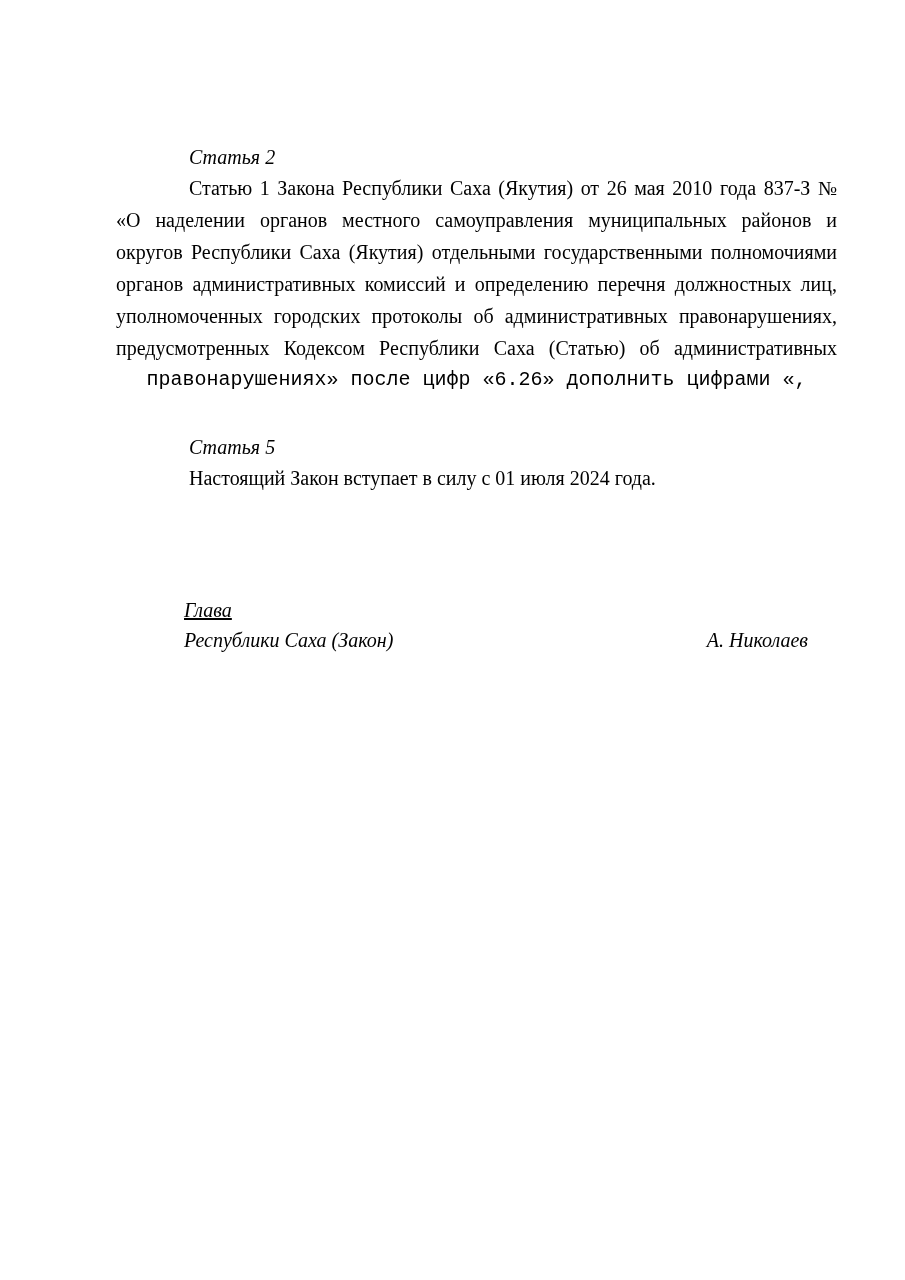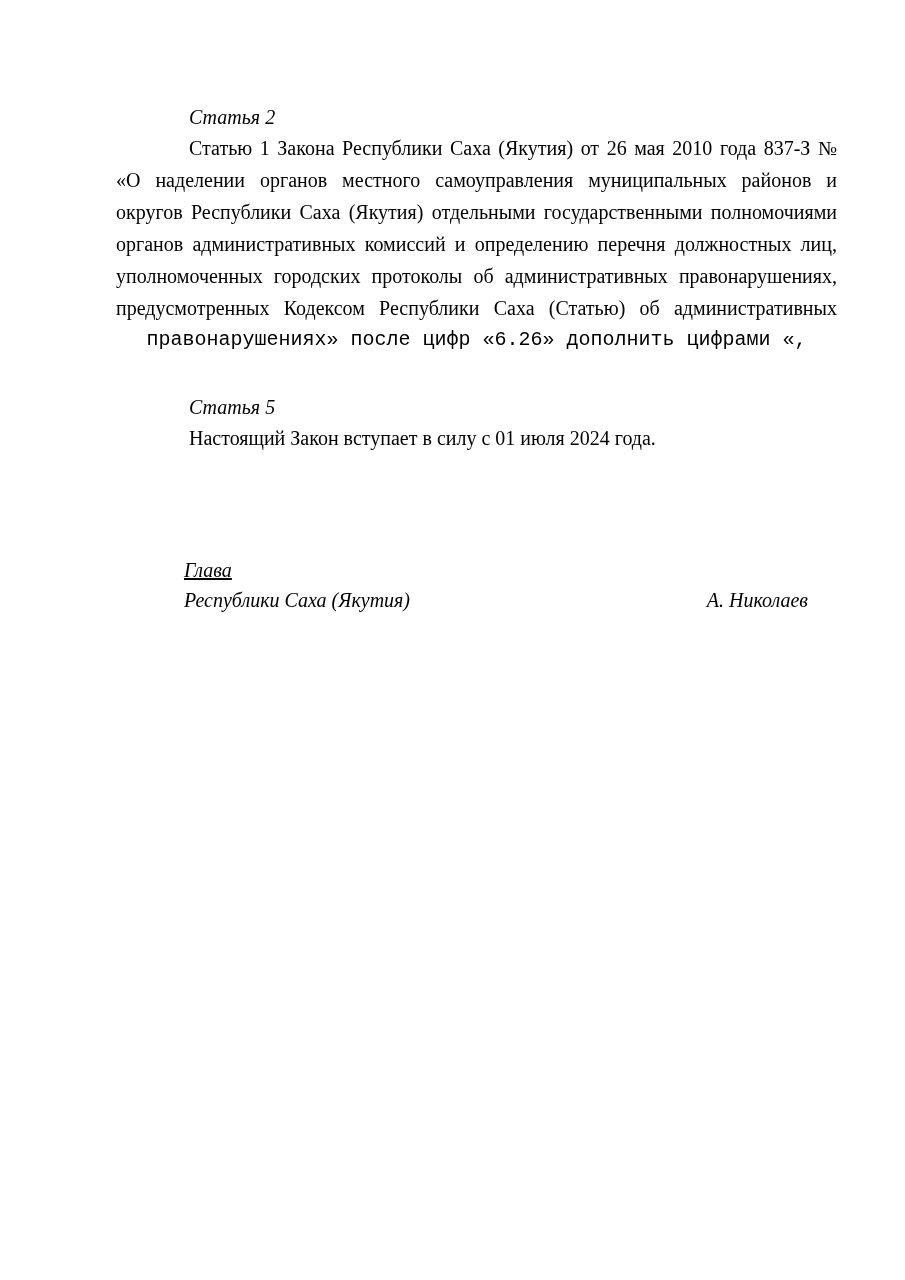--- a/index.html
+++ b/index.html
@@ -18,20 +18,21 @@
   }
   .page {
     position: absolute;
     inset: 0;
     background: #ffffff;
   }
   .txt {
     font-size: 20px;
     line-height: 32px;
     color: #000000;
+    margin-top: 40px;
   }
   .italic { font-style: italic; }
 
   .a2-heading {
     position: absolute;
     left: 189px;
     top: 101px;
     white-space: nowrap;
   }
   .a2-para {
@@ -98,17 +99,17 @@
     <div class="pline last">правонарушениях» после цифр «6.26» дополнить цифрами «, 6.35».</div>
   </div>
 
   <div class="txt italic a3-heading">Статья 5</div>
 
   <div class="txt a3-body">Настоящий Закон вступает в силу с 01 июля 2024 года.</div>
 
   <div class="txt italic sig-line1">Глава</div>
 
   <div class="txt italic sig-line2">
-    <span>Республики Саха (Якутия)</span>
+    <span>Республики Саха (Закон)</span>
     <span>А. Николаев</span>
   </div>
 
 </div>
 
 </body></html>

